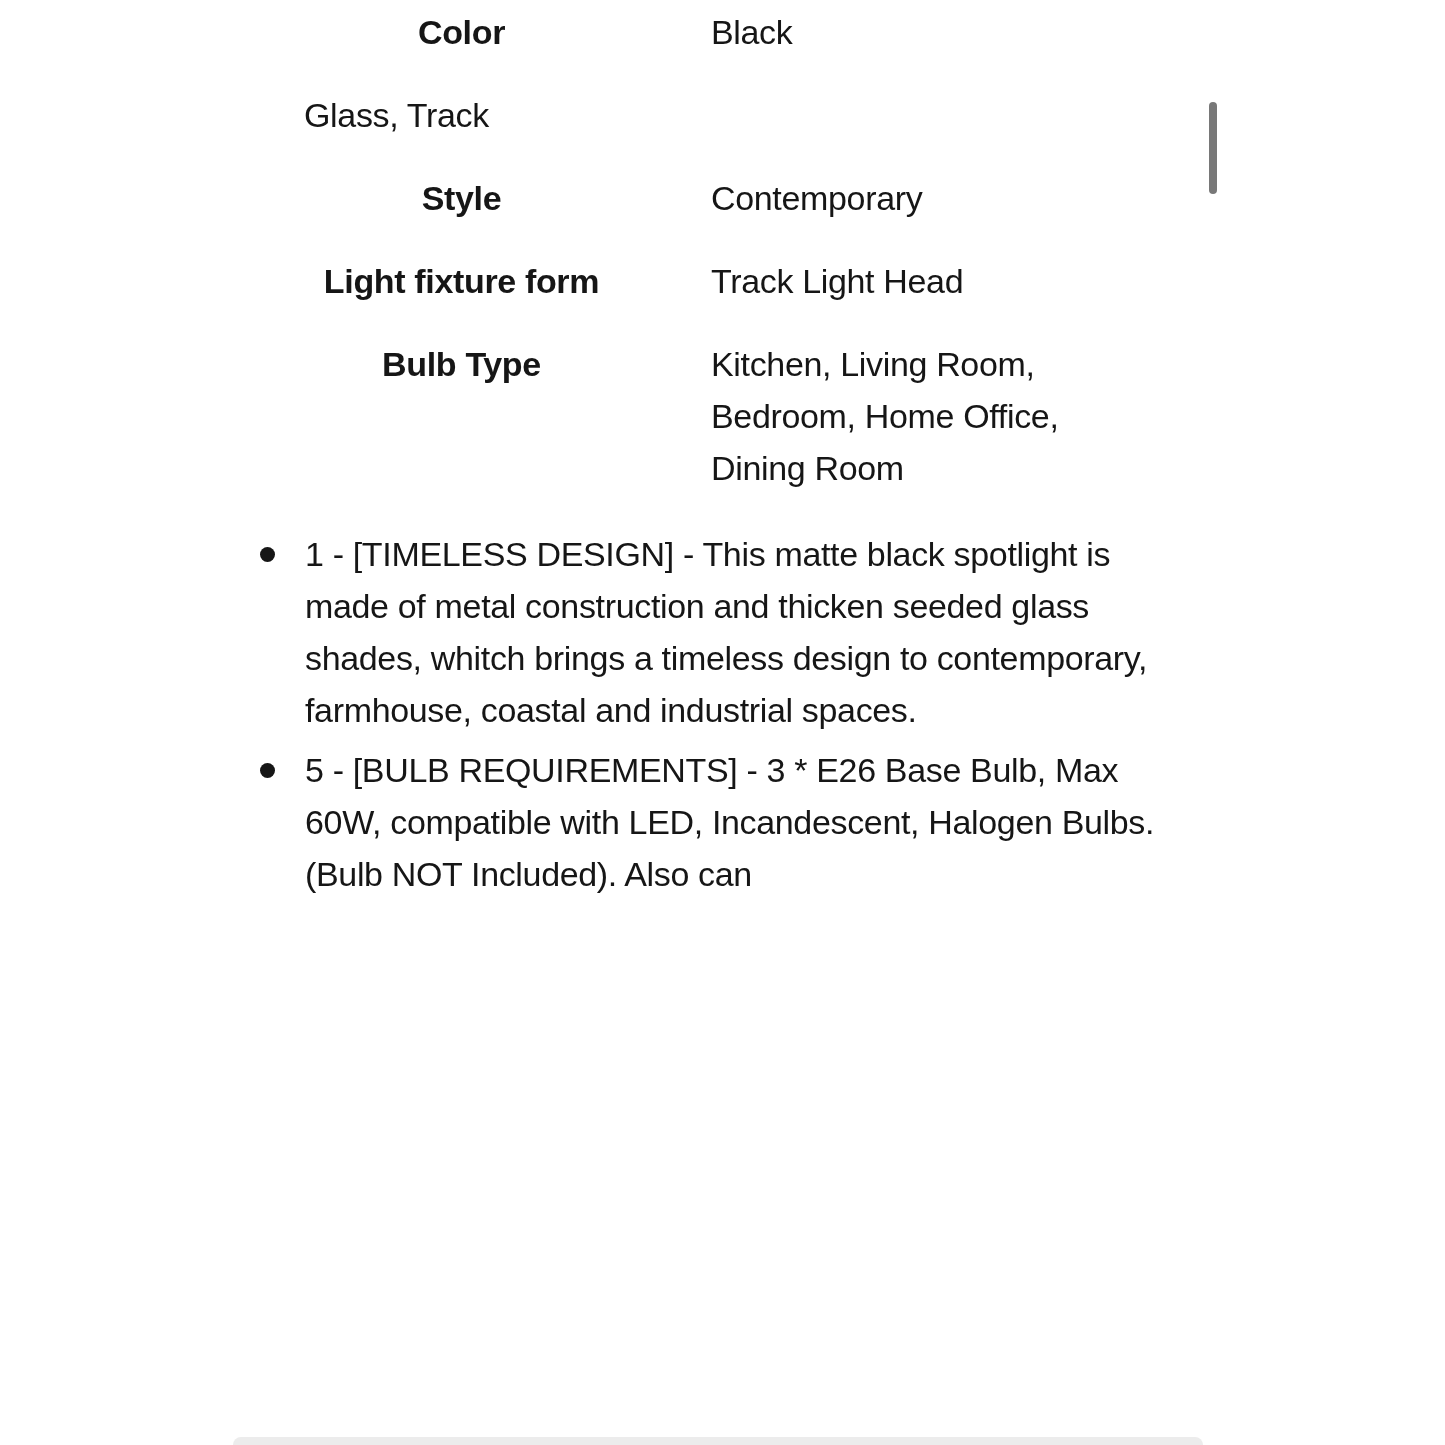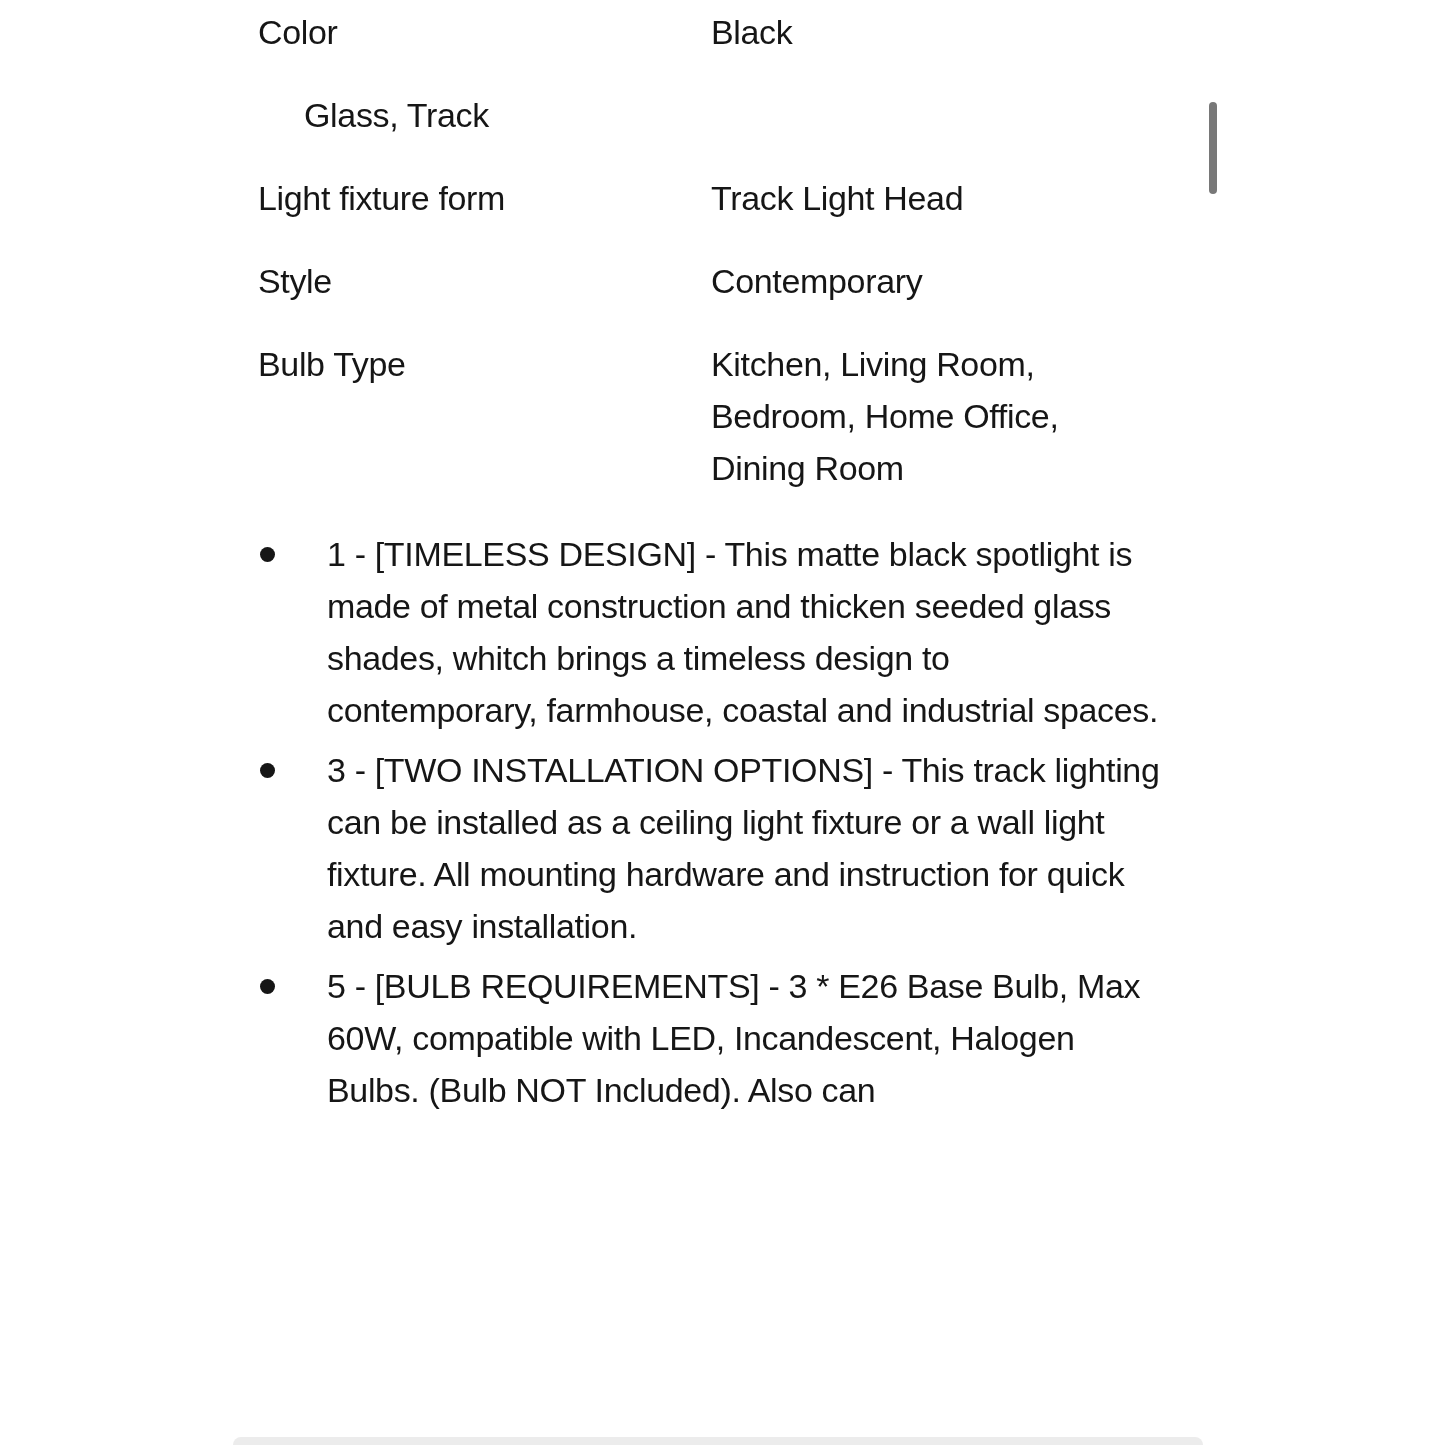--- a/index.html
+++ b/index.html
@@ -30,41 +30,41 @@
   .spec-row {
     display: flex;
     align-items: flex-start;
     margin-bottom: 31px;
     font-size: 34px;
     line-height: 52px;
     letter-spacing: -0.01em;
   }
   .spec-label {
     flex: 0 0 407px;
-    font-weight: 400;
+    font-weight: 700;
+    text-align: center;
   }
   .spec-value {
     flex: 0 0 430px;
     max-width: 430px;
     font-weight: 400;
     margin-left: 46px;
   }
   .bullets {
     list-style: none;
     margin: 34px 0 0 0;
     padding: 0;
   }
   .bullet-item {
     display: flex;
     align-items: flex-start;
     margin-bottom: 8px;
     font-size: 34px;
     line-height: 52px;
     letter-spacing: -0.01em;
-    gap: 22px;
   }
   .bullet-dot {
     flex: 0 0 15px;
     width: 15px;
     height: 15px;
     margin-top: 19px;
     margin-left: 2px;
     margin-right: 30px;
     border-radius: 50%;
     background: #161616;
@@ -101,41 +101,37 @@
 
     <div class="spec-table">
       <div class="spec-row">
         <div class="spec-label">Color</div>
         <div class="spec-value">Black</div>
       </div>
       <div class="spec-row">
         <div class="spec-value">Glass, Track</div>
       </div>
       <div class="spec-row">
+        <div class="spec-label">Style</div>
+        <div class="spec-value">Contemporary</div>
+      </div>
+      <div class="spec-row">
         <div class="spec-label">Light fixture form</div>
         <div class="spec-value">Track Light Head</div>
-      </div>
-      <div class="spec-row">
-        <div class="spec-label">Style</div>
-        <div class="spec-value">Contemporary</div>
       </div>
       <div class="spec-row">
         <div class="spec-label">Bulb Type</div>
         <div class="spec-value">Kitchen, Living Room, Bedroom, Home Office, Dining Room</div>
       </div>
     </div>
 
     <ul class="bullets">
       <li class="bullet-item">
         <span class="bullet-dot"></span>
         <span class="bullet-text">1 - [TIMELESS DESIGN] - This matte black spotlight is made of metal construction and thicken seeded glass shades, whitch brings a timeless design to contemporary, farmhouse, coastal and industrial spaces.</span>
-      </li>
-      <li class="bullet-item">
-        <span class="bullet-dot"></span>
-        <span class="bullet-text">3 - [TWO INSTALLATION OPTIONS] - This track lighting can be installed as a ceiling light fixture or a wall light fixture. All mounting hardware and instruction for quick and easy installation.</span>
       </li>
       <li class="bullet-item">
         <span class="bullet-dot"></span>
         <span class="bullet-text">5 - [BULB REQUIREMENTS] - 3 * E26 Base Bulb, Max 60W, compatible with LED, Incandescent, Halogen Bulbs. (Bulb NOT Included). Also can</span>
       </li>
     </ul>
 
   </div>
 
   <div class="scrollbar-thumb"></div>

